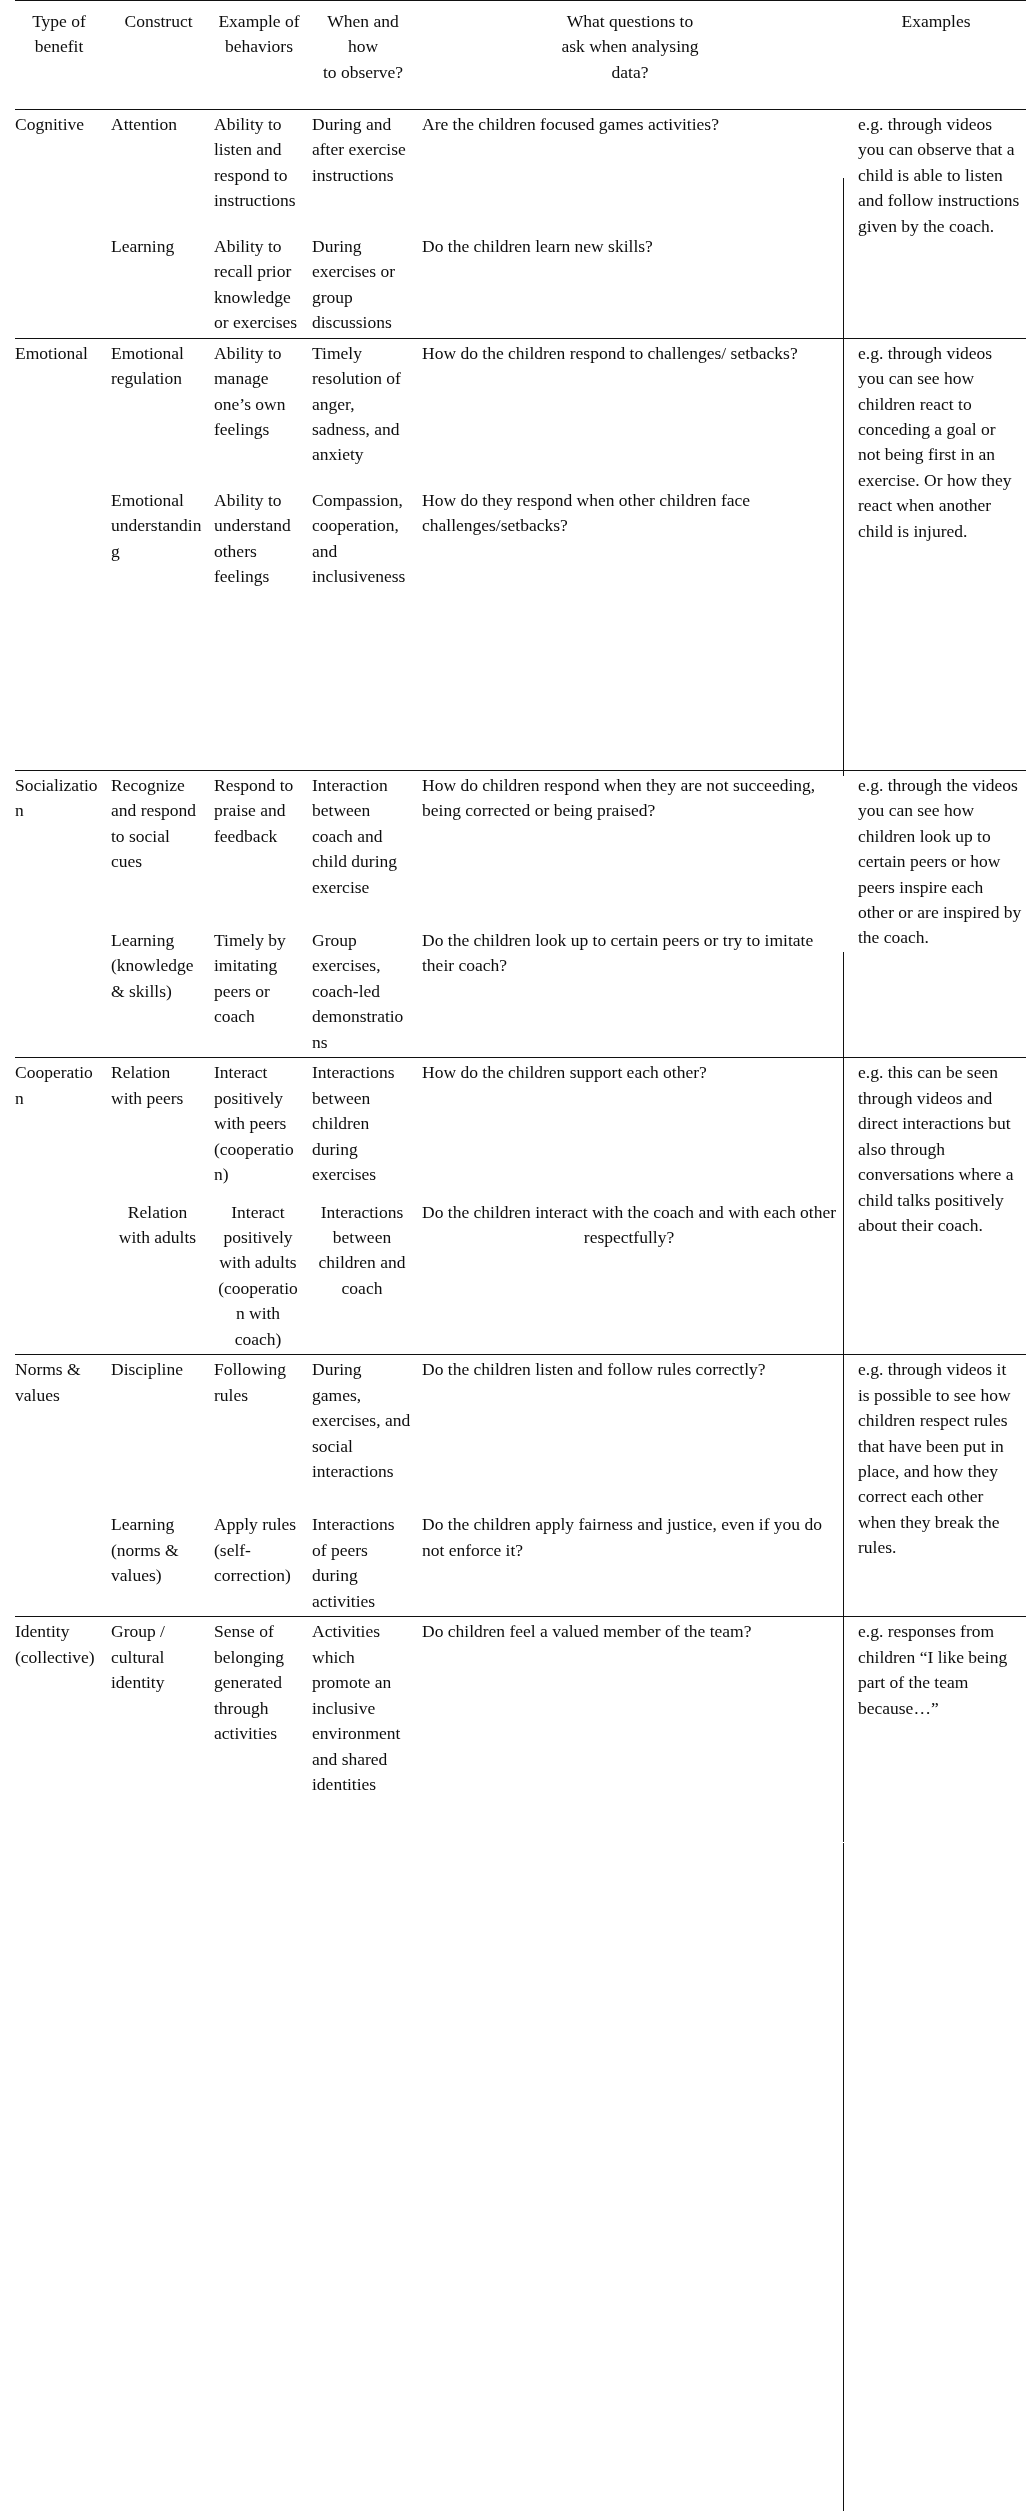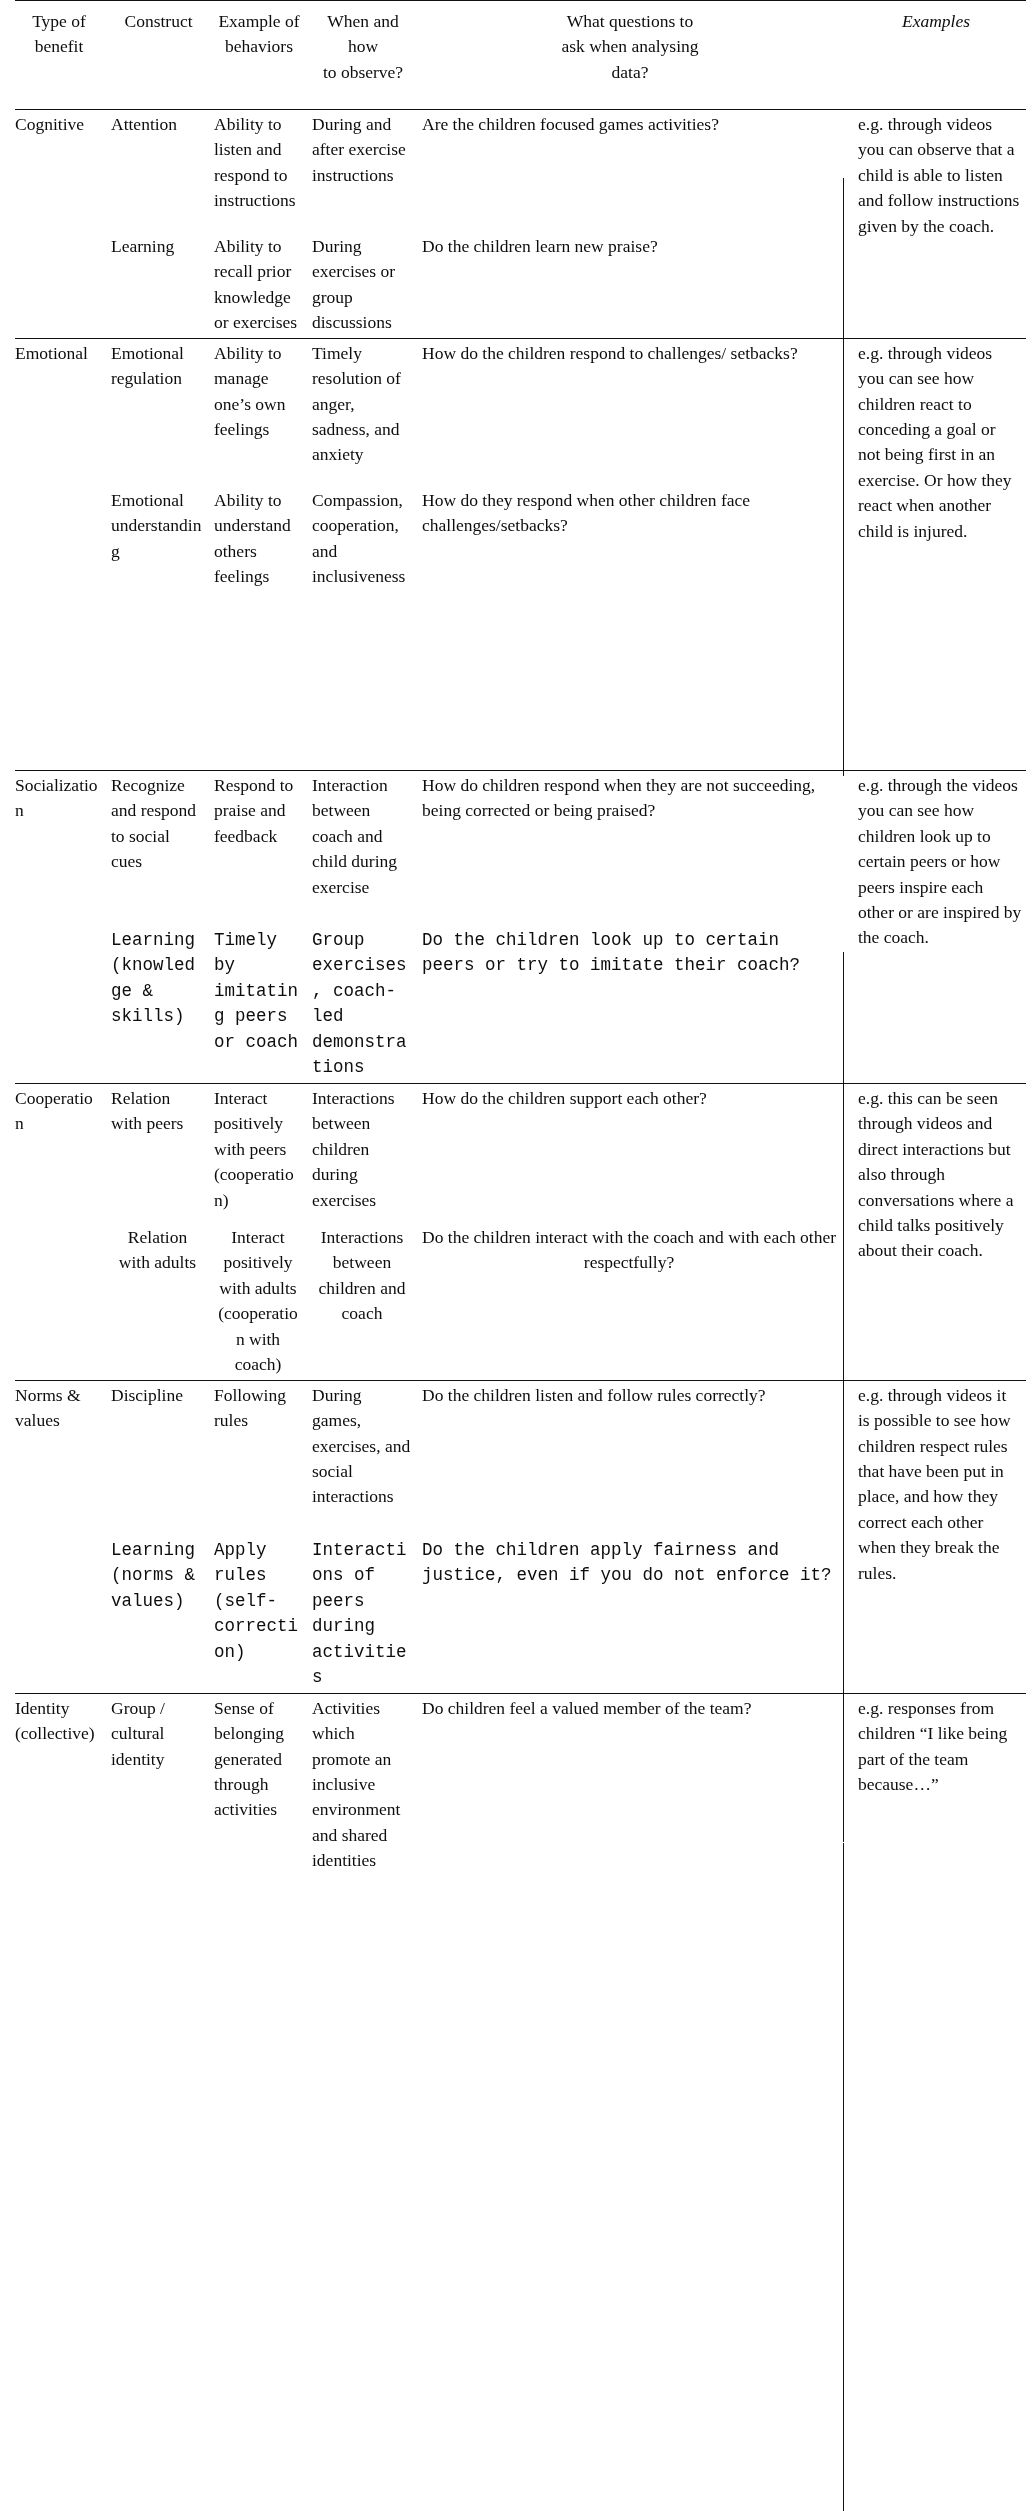--- a/index.html
+++ b/index.html
@@ -46,21 +46,21 @@
 
   
   thead th {
     text-align: center;
     vertical-align: top;
     font-weight: normal;
     padding: 6px 8px 0 0;
     border: none;
   }
   thead tr.head-row th { height: 100px; }
-  thead th.th-examples { padding-right: 0; font-style: italic; }
+  thead th.th-examples { padding-right: 0; }
 
   
   tbody td {
     text-align: left;
     vertical-align: top;
     padding: 2px 10px 2px 0;
     border: none;
     hyphens: none;
     word-wrap: break-word;
   }
@@ -75,21 +75,21 @@
     border-top: 1.6px solid #111111;
     margin-top: 21px;
   }
   tr.head-rule > th {
     border-top: 1.6px solid #111111;
   }
 
   
   .rowpad-sm td { padding-top: 10px; text-align: center; }
   .rowpad-md td { padding-top: 18px; }
-  .rowpad-lg td { padding-top: 26px; font-family: Liberation Mono, monospace; }
+  .rowpad-lg td { padding-top: 26px; }
 
   .cell-line { display: block; }
 
   
   .vrule {
     position: absolute;
     width: 0;
     border-left: 1.4px solid #111111;
     left: 843px;
   }
@@ -160,21 +160,21 @@
         <td>Ability to listen and respond to instructions</td>
         <td>During and after exercise instructions</td>
         <td colspan="2">Are the children focused games activities?</td>
         <td class="cell-examples" rowspan="2">e.g. through videos you can observe that a child is able to listen and follow instructions given by the coach.</td>
       </tr>
       <tr class="rowpad-md">
         <td></td>
         <td>Learning</td>
         <td>Ability to recall prior knowledge or exercises</td>
         <td>During exercises or group discussions</td>
-        <td colspan="2">Do the children learn new praise?</td>
+        <td colspan="2">Do the children learn new skills?</td>
       </tr>
 
       <tr class="section-start">
         <td>Emotional</td>
         <td>Emotional regulation</td>
         <td>Ability to manage one’s own feelings</td>
         <td>Timely resolution of anger, sadness, and anxiety</td>
         <td colspan="2">How do the children respond to challenges/ setbacks?</td>
         <td class="cell-examples" rowspan="2">e.g. through videos you can see how children react to conceding a goal or not being first in an exercise. Or how they react when another child is injured.</td>
       </tr>

